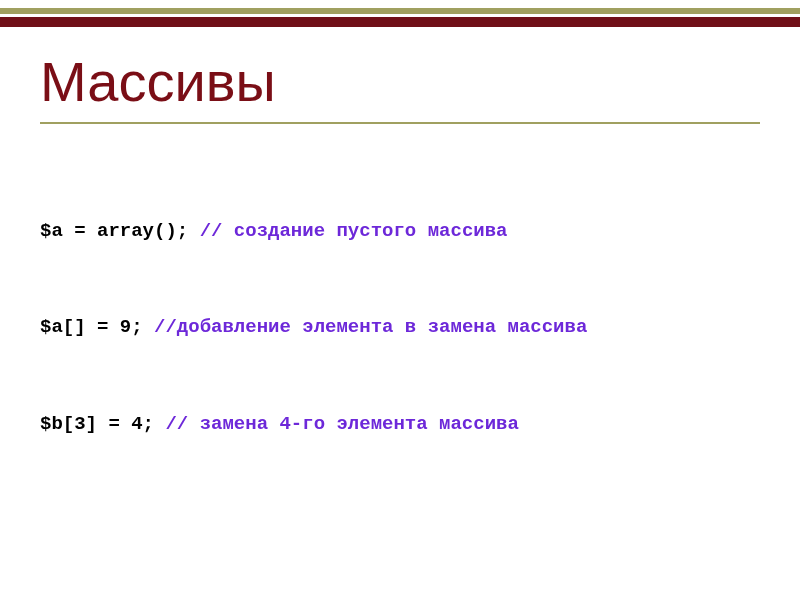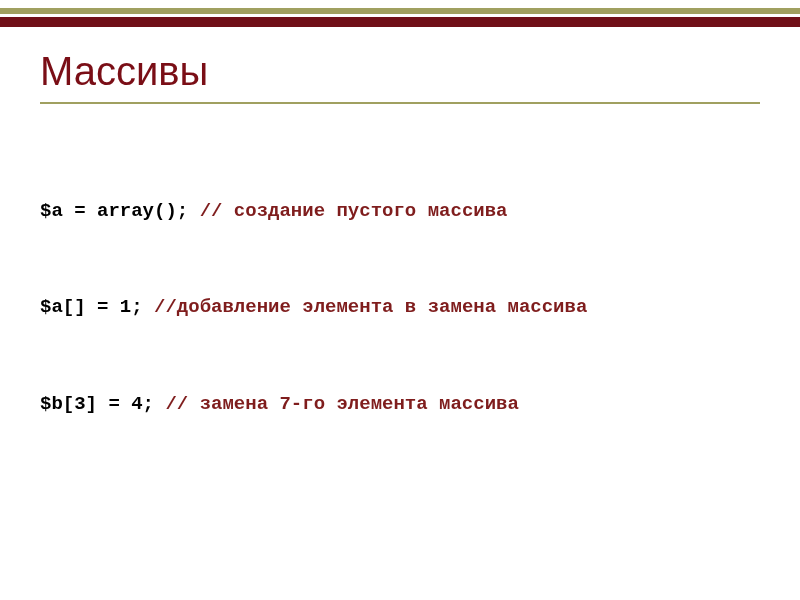--- a/index.html
+++ b/index.html
@@ -17,58 +17,58 @@
   }
   .bar { height: 6px; width: 100%; }
   .bar-olive { background: #a0a060; }
   .bar-gap { background: #ffffff; height: 3px; }
   .bar-maroon { background: #701018; height: 10px; }
   .content {
     padding: 22px 40px 0 40px;
   }
   .title {
     font-family: Verdana, Geneva, sans-serif;
-    font-size: 40px;
+    font-size: 56px;
     font-weight: 400;
     color: #7a0e16;
     margin-bottom: 8px;
   }
   .title-underline {
     height: 2px;
     background: #a0a060;
     margin-bottom: 26px;
   }
   .code-block {
     font-family: "Courier New", Courier, monospace;
     font-size: 19px;
     line-height: 1.7;
     color: #000000;
     font-weight: 600;
     white-space: pre;
   }
   .code-line { display: block; }
-  .comment { color: #7f1d1d; font-weight: 600; }
+  .comment { color: #6d28d9; font-weight: 600; }
 </style>
 </head>
 <body>
 
 <div class="decoration-bars">
   <div class="bar bar-olive"></div>
   <div class="bar bar-gap"></div>
   <div class="bar bar-maroon"></div>
 </div>
 
 <div class="content">
   <h1 class="title">Массивы</h1>
   <div class="title-underline"></div>
 
   <div class="code-block">
     <span class="code-line"><span>$a = array(); </span><span class="comment">// создание пустого массива</span></span>
-    <span class="code-line"><span>$a[] = 1; </span><span class="comment">//добавление элемента в замена массива</span></span>
-    <span class="code-line"><span>$b[3] = 4; </span><span class="comment">// замена 7-го элемента массива</span></span>
+    <span class="code-line"><span>$a[] = 9; </span><span class="comment">//добавление элемента в замена массива</span></span>
+    <span class="code-line"><span>$b[3] = 4; </span><span class="comment">// замена 4-го элемента массива</span></span>
     <span class="code-line"><span> </span></span>
     
     
     
     
     
     
     
     
   </div>

